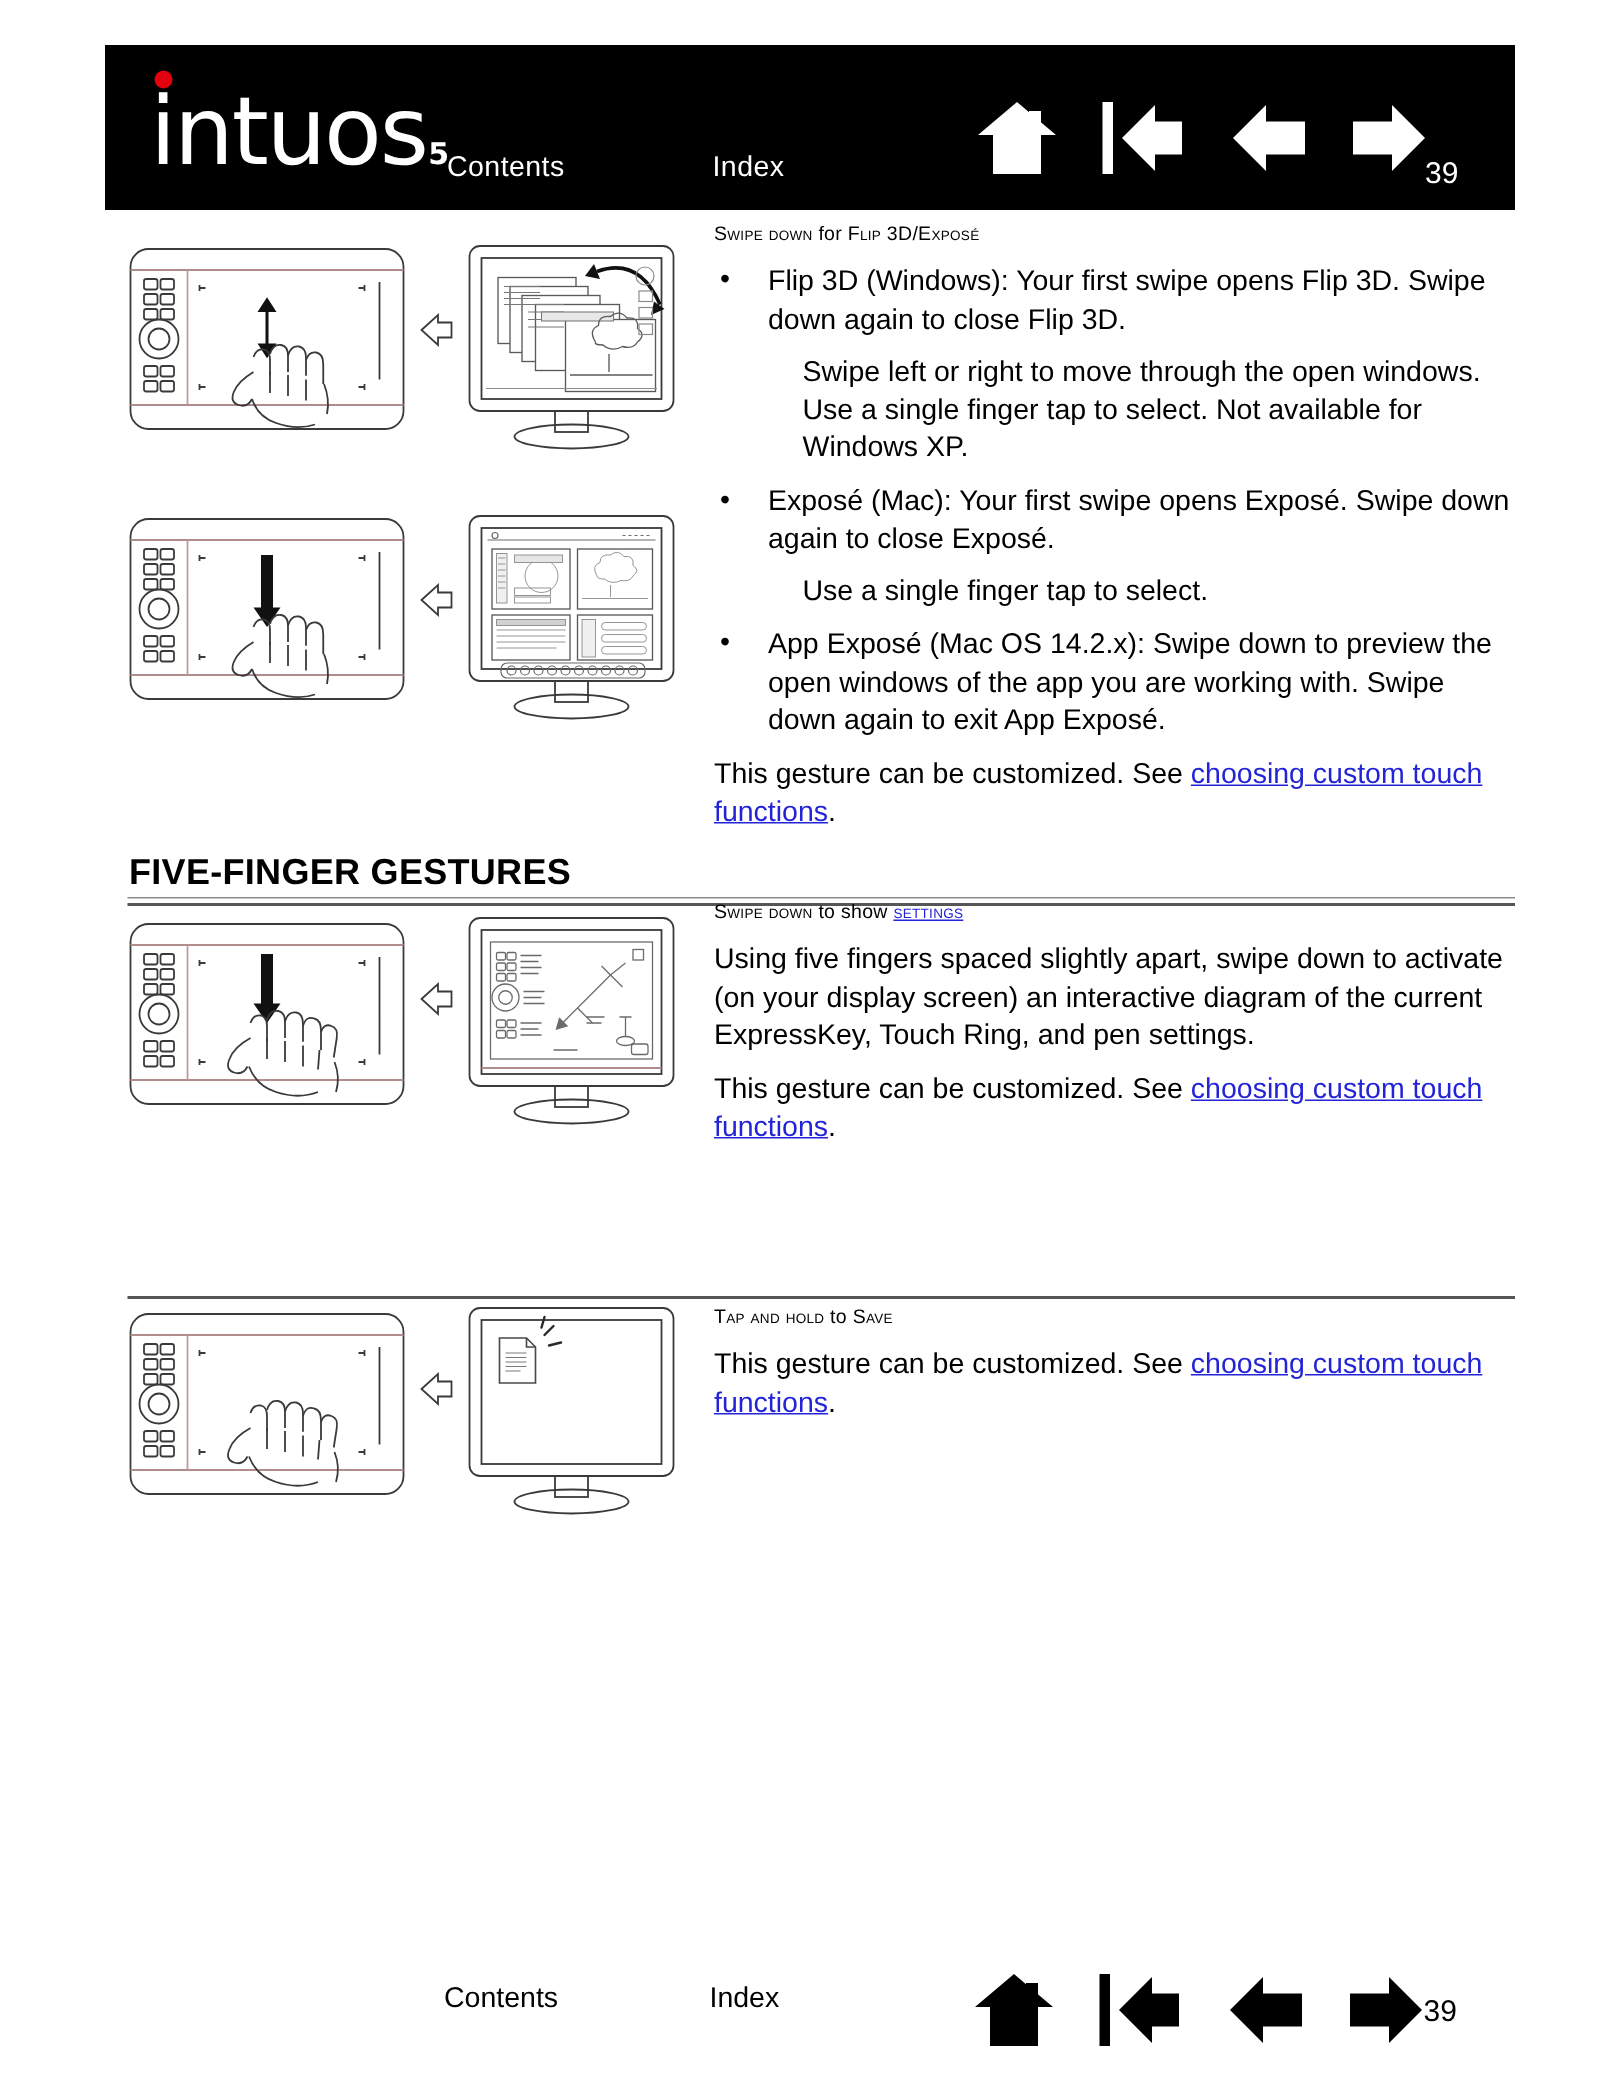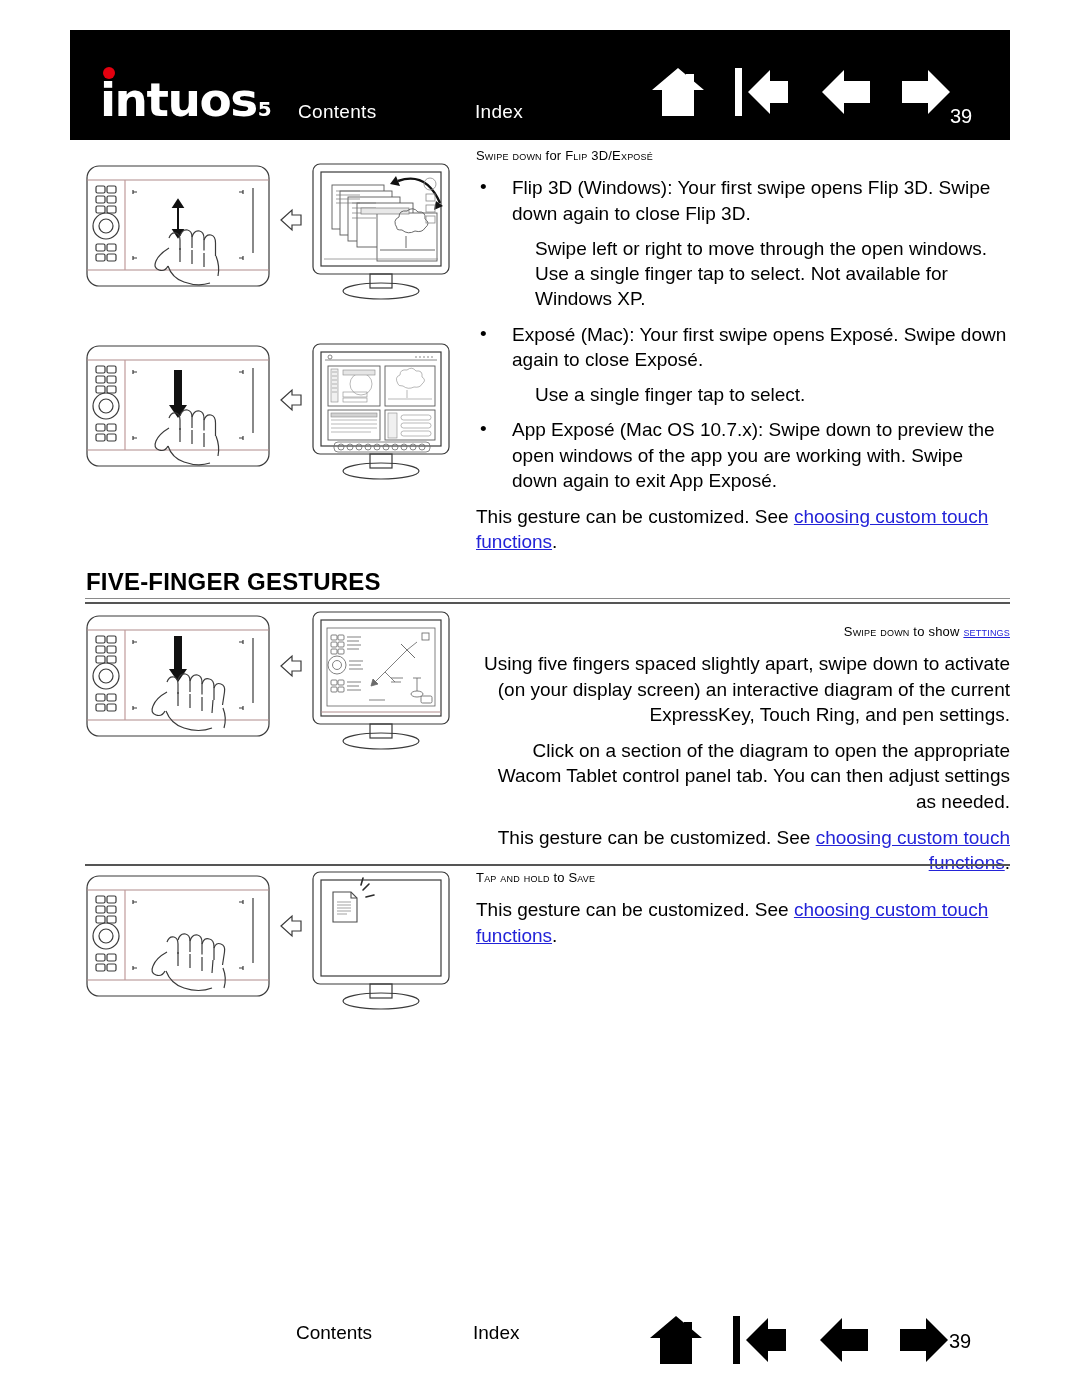--- a/index.html
+++ b/index.html
@@ -30,27 +30,26 @@
   .logo {
     position: absolute;
     left: 30px;
     top: 26px;
     height: 56px;
     display: flex;
     align-items: baseline;
   }
   .logo-word {
     font-family: "DejaVu Sans", sans-serif;
-    font-size: 47px;
-    font-weight: bold;
+    font-size: 63px;
+    font-weight: normal;
     color: #ffffff;
     letter-spacing: -1.5px;
     position: relative;
     line-height: 1;
-    margin-top: 20px;
   }
   .logo-dot {
     position: absolute;
     left: 3px;
     top: -9px;
     width: 12px;
     height: 12px;
     border-radius: 50%;
     background: #e3000f;
   }
@@ -360,21 +359,21 @@
     <ul class="bullets">
       <li>
         <span class="u">Flip 3D (Windows)</span><span>: Your first swipe opens Flip 3D. Swipe down again to close Flip 3D.</span>
         <div class="sub-para">Swipe left or right to move through the open windows. Use a single finger tap to select.  Not available for Windows XP.</div>
       </li>
       <li>
         <span class="u">Exposé (Mac)</span><span>: Your first swipe opens Exposé. Swipe down again to close Exposé.</span>
         <div class="sub-para">Use a single finger tap to select.</div>
       </li>
       <li>
-        <span class="u">App Exposé (Mac OS 10.7.x)</span><span>:  Swipe down to preview the open windows of the app you are working with. Swipe down again to exit App Exposé.</span>
+        <span class="u">App Exposé (Mac OS 14.2.x)</span><span>:  Swipe down to preview the open windows of the app you are working with. Swipe down again to exit App Exposé.</span>
       </li>
     </ul>
 
     <p class="para"><span>This gesture can be customized.  See </span><span class="link">choosing custom touch functions</span><span>.</span></p>
   </div>
 
   <div class="figure" style="top:198px;">
     <svg width="370" height="145" viewBox="0 0 370 145">
       <g fill="none" stroke="#3a3a3a" stroke-width="1.2">
         <rect x="2" y="8" width="182" height="120" rx="12"></rect>
@@ -578,25 +577,24 @@
         <line x1="328" y1="70" x2="336" y2="70"></line>
 
         <rect x="337" y="25" width="7" height="7"></rect>
 
         <line x1="284" y1="92" x2="300" y2="92"></line>
         <rect x="336" y="88" width="11" height="7" rx="1.5"></rect>
       </g>
     </svg>
   </div>
 
-  <div class="textcol" style="top:484px;text-align:right;">
+  <div class="textcol" style="top:460px;">
     <p class="subhead"><span>Swipe down</span><span style="font-variant:normal;"> to show </span><span class="link-sc">settings</span></p>
 
     <p class="para">Using five fingers spaced slightly apart, swipe down to activate (on your display screen) an interactive diagram of the current ExpressKey, Touch Ring, and pen settings.</p>
-    <p class="para">Click on a section of the diagram to open the appropriate Wacom Tablet control panel tab.  You can then adjust settings as needed.</p>
 
     <p class="para"><span>This gesture can be customized.  See </span><span class="link">choosing custom touch functions</span><span>.</span></p>
   </div>
 
   <div class="rule-thick" style="top:724px;"></div>
 
   <div class="figure" style="top:728px;">
     <svg width="370" height="145" viewBox="0 0 370 145">
       <g fill="none" stroke="#3a3a3a" stroke-width="1.2">
         <rect x="2" y="8" width="182" height="120" rx="12"></rect>

